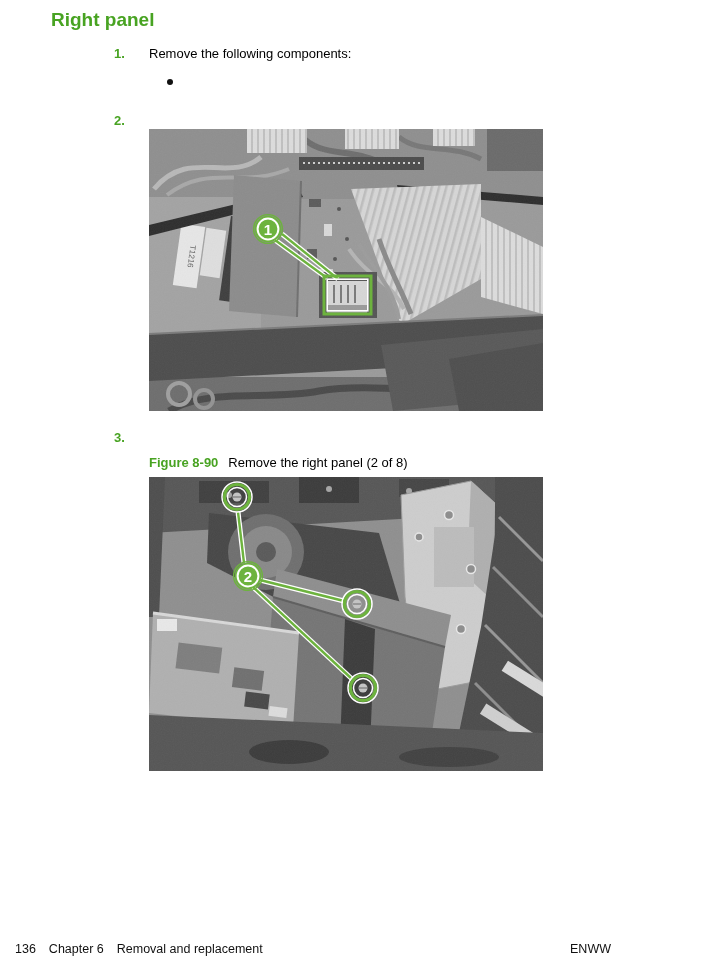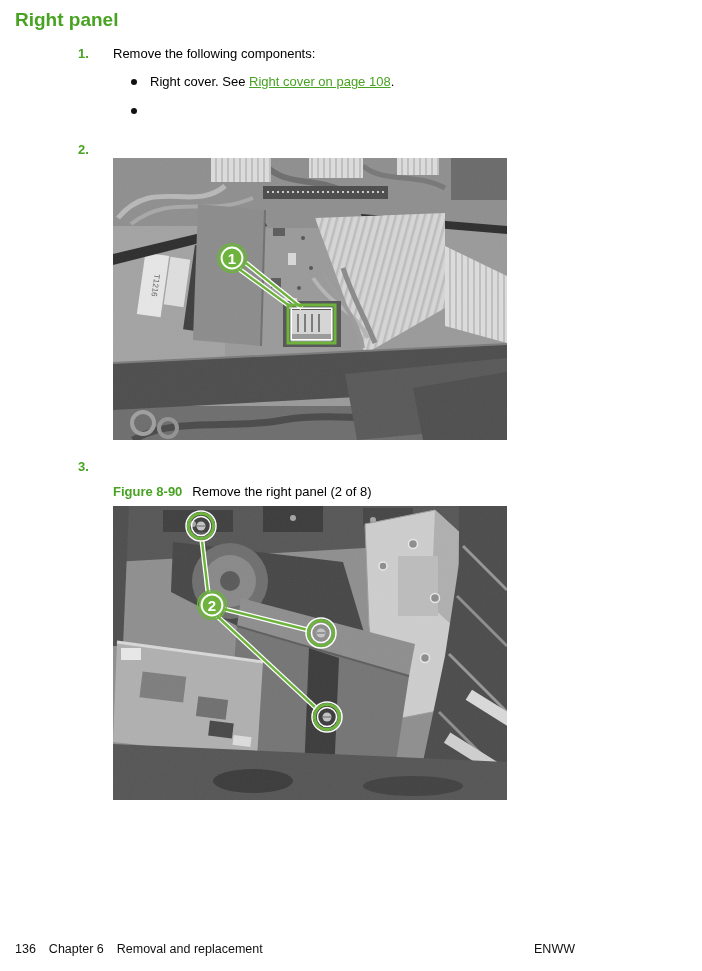--- a/index.html
+++ b/index.html
@@ -1,18 +1,18 @@
 <!DOCTYPE html>
 <html><head>
 <meta charset="utf-8">
 <style>
   html,body{margin:0;padding:0;background:#ffffff;}
   .page{
     position:relative;width:584px;height:971px;background:#ffffff;
-    font-family:"Liberation Sans",sans-serif;color:#000;overflow:hidden;
+    font-family:"Liberation Sans",sans-serif;color:#000;overflow:hidden;padding-left:36px;
   }
   h1.title{margin:8px 0 0 15px;font-size:19px;line-height:24px;font-weight:bold;color:#48a322;}
   .steps{margin:0 0 0 78px;}
   .step{display:flex;font-size:13px;line-height:17px;}
   .mt13{margin-top:13px}.mt14{margin-top:14px}.mt18{margin-top:18px}
   .step .num{flex:0 0 35px;font-weight:bold;color:#48a322;}
   .step-text p{margin:0;}
   ul.bullets{list-style:none;margin:12px 0 0 0;padding:0 0 0 18px;}
   ul.bullets li{display:flex;align-items:flex-start;font-size:13px;line-height:16px;margin-bottom:13px;white-space:nowrap;}
   .dot{flex:0 0 6px;width:6px;height:6px;border-radius:50%;background:#111;margin:5px 13px 0 0;}
@@ -32,24 +32,20 @@
 
   <h1 class="title">Right panel</h1>
 
   <div class="steps">
 
     <div class="step mt13">
       <span class="num">1.</span>
       <div class="step-text">
         <p>Remove the following components:</p>
         <ul class="bullets">
-          <li>
-            <span class="dot"></span>
-            <span><span>Right cover. See </span><a class="xref">Right cover on page 108</a><span>.</span></span>
-          </li>
           <li>
             <span class="dot"></span>
           </li>
         </ul>
       </div>
     </div>
 
     <div class="step mt14">
       <span class="num">2.</span>
     </div>

